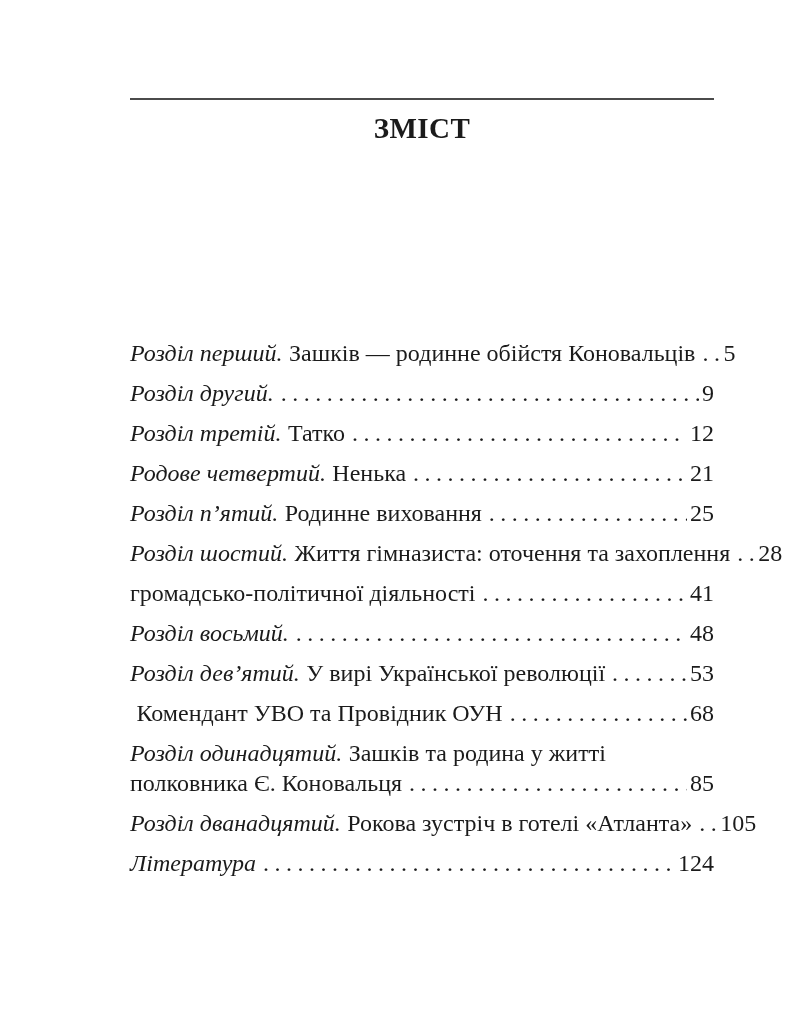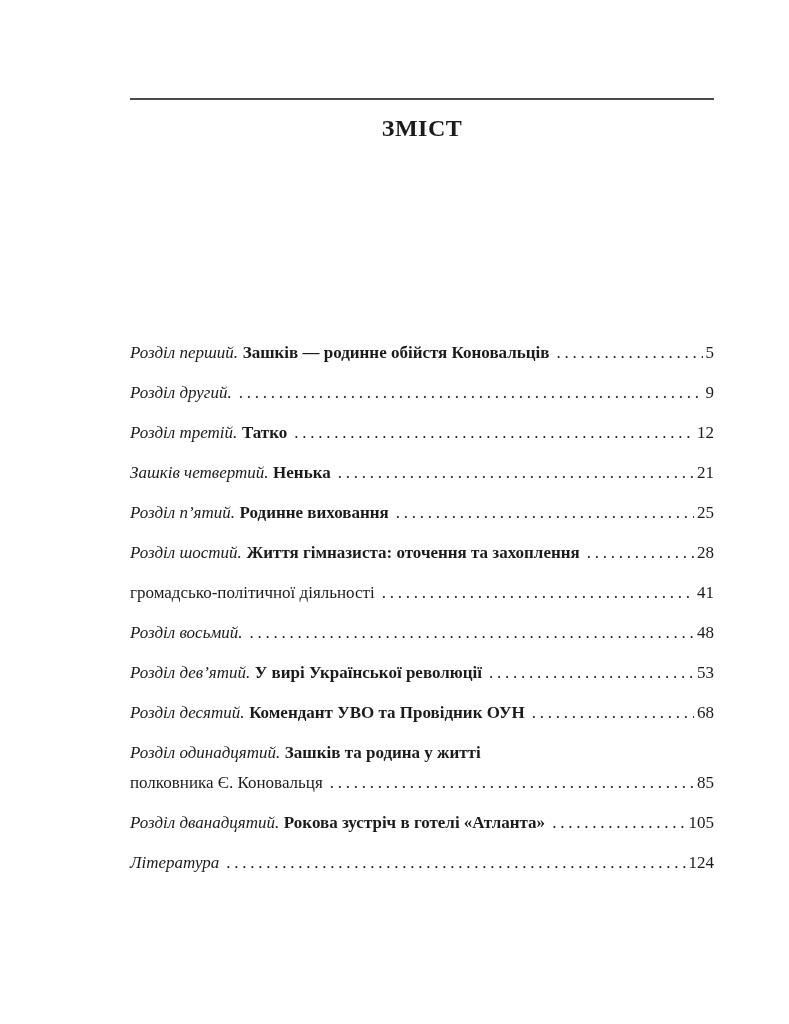--- a/index.html
+++ b/index.html
@@ -23,47 +23,46 @@
     width: 584px;
   }
   .rule {
     margin-top: 98px;
     height: 2px;
     background: #4b4b4b;
   }
   .title {
     margin: 13px 0 0 0;
     text-align: center;
-    font-size: 24px;
+    font-size: 29px;
     line-height: 30px;
     font-weight: bold;
     letter-spacing: 0.5px;
   }
   .toc {
     margin-top: 195px;
   }
   .toc-entry {
     margin-bottom: 10px;
   }
   .toc-line {
     display: flex;
     align-items: flex-start;
-    font-size: 17px;
+    font-size: 24px;
     line-height: 30px;
   }
   .lbl {
     font-style: italic;
     white-space: nowrap;
     flex: 0 0 auto;
   }
   .ttl {
     white-space: nowrap;
     flex: 0 0 auto;
     margin-left: 0.27em;
-    font-weight: bold;
   }
   .ttl:empty { margin-left: 0; }
   .ttl2 {
     white-space: nowrap;
     flex: 0 0 auto;
   }
   .leader {
     flex: 1 1 20px;
     min-width: 18px;
     overflow: hidden;
@@ -103,21 +102,21 @@
         <div class="toc-entry">
     <div class="toc-line line1">
       <span class="lbl">Розділ третій.</span>
             <span class="ttl">Татко</span>
     <span class="leader">. . . . . . . . . . . . . . . . . . . . . . . . . . . . . . . . . . . . . . . . . . . . . . . . . . . . . . . . . . . . . . . . . . . . . . . . . . . . . . . . . . . . . . . . . . . . . . . . . . . . . . . . . . . . . . . . . . . . . . . . </span>
             <span class="pagenum">12</span>
           </div>
   </div>
         <div class="toc-entry">
     <div class="toc-line line1">
-      <span class="lbl">Зашків четвертий.</span>
+      <span class="lbl">Родове четвертий.</span>
             <span class="ttl">Ненька</span>
     <span class="leader">. . . . . . . . . . . . . . . . . . . . . . . . . . . . . . . . . . . . . . . . . . . . . . . . . . . . . . . . . . . . . . . . . . . . . . . . . . . . . . . . . . . . . . . . . . . . . . . . . . . . . . . . . . . . . . . . . . . . . . . . </span>
             <span class="pagenum">21</span>
           </div>
   </div>
         <div class="toc-entry">
     <div class="toc-line line1">
       <span class="lbl">Розділ п’ятий.</span>
             <span class="ttl">Родинне виховання</span>
     <span class="leader">. . . . . . . . . . . . . . . . . . . . . . . . . . . . . . . . . . . . . . . . . . . . . . . . . . . . . . . . . . . . . . . . . . . . . . . . . . . . . . . . . . . . . . . . . . . . . . . . . . . . . . . . . . . . . . . . . . . . . . . . </span>
@@ -149,21 +148,20 @@
         <div class="toc-entry">
     <div class="toc-line line1">
       <span class="lbl">Розділ дев’ятий.</span>
             <span class="ttl">У вирі Української революції</span>
     <span class="leader">. . . . . . . . . . . . . . . . . . . . . . . . . . . . . . . . . . . . . . . . . . . . . . . . . . . . . . . . . . . . . . . . . . . . . . . . . . . . . . . . . . . . . . . . . . . . . . . . . . . . . . . . . . . . . . . . . . . . . . . . </span>
             <span class="pagenum">53</span>
           </div>
   </div>
         <div class="toc-entry">
     <div class="toc-line line1">
-      <span class="lbl">Розділ десятий.</span>
             <span class="ttl">Комендант УВО та Провідник ОУН</span>
     <span class="leader">. . . . . . . . . . . . . . . . . . . . . . . . . . . . . . . . . . . . . . . . . . . . . . . . . . . . . . . . . . . . . . . . . . . . . . . . . . . . . . . . . . . . . . . . . . . . . . . . . . . . . . . . . . . . . . . . . . . . . . . . </span>
             <span class="pagenum">68</span>
           </div>
   </div>
         <div class="toc-entry">
     <div class="toc-line line1">
       <span class="lbl">Розділ одинадцятий.</span>
             <span class="ttl">Зашків та родина у житті</span>
     </div>

